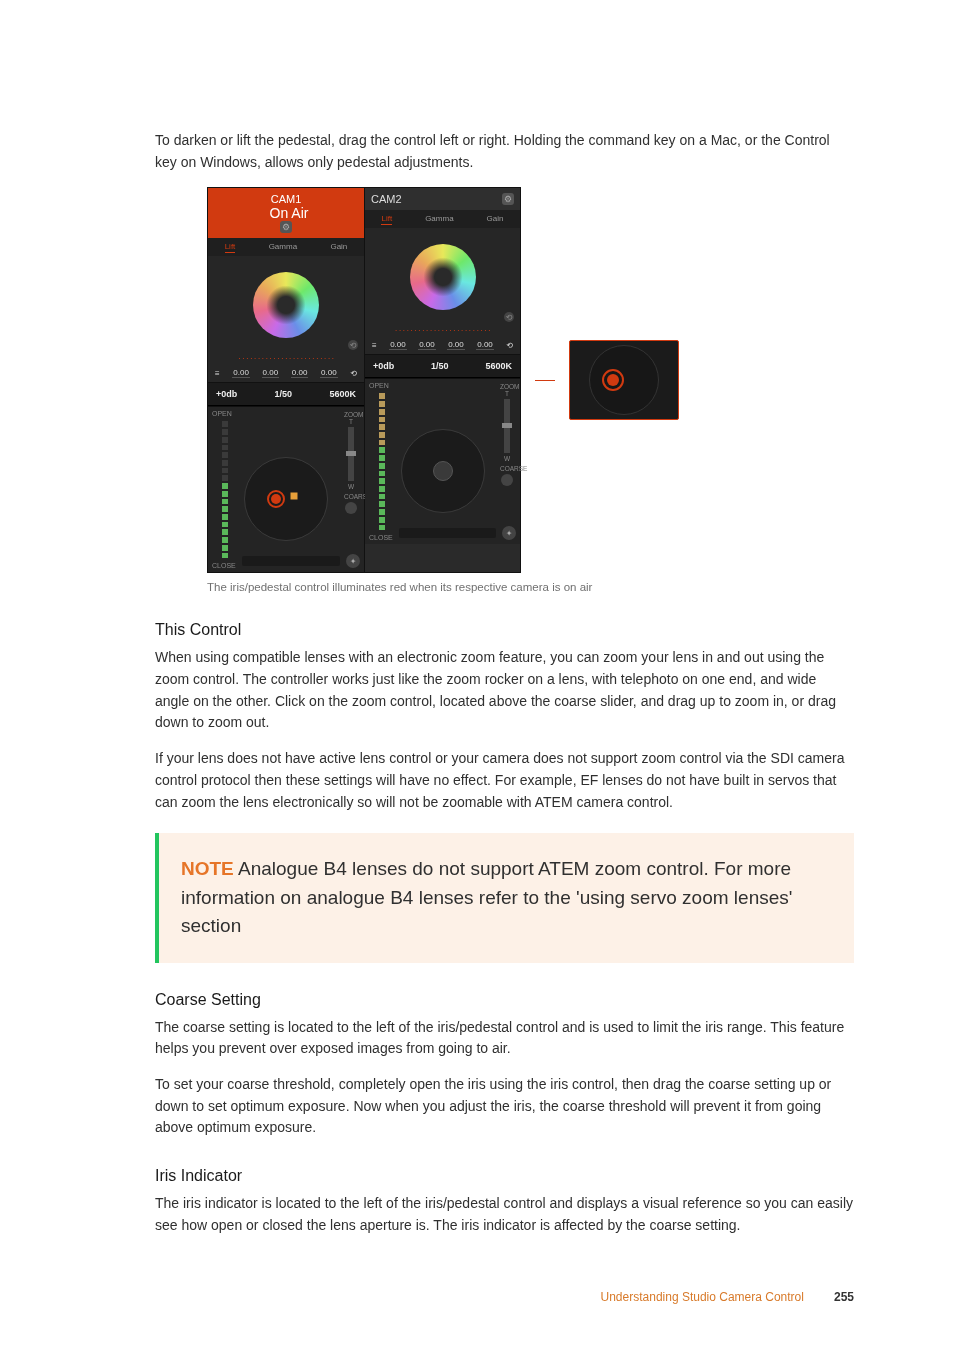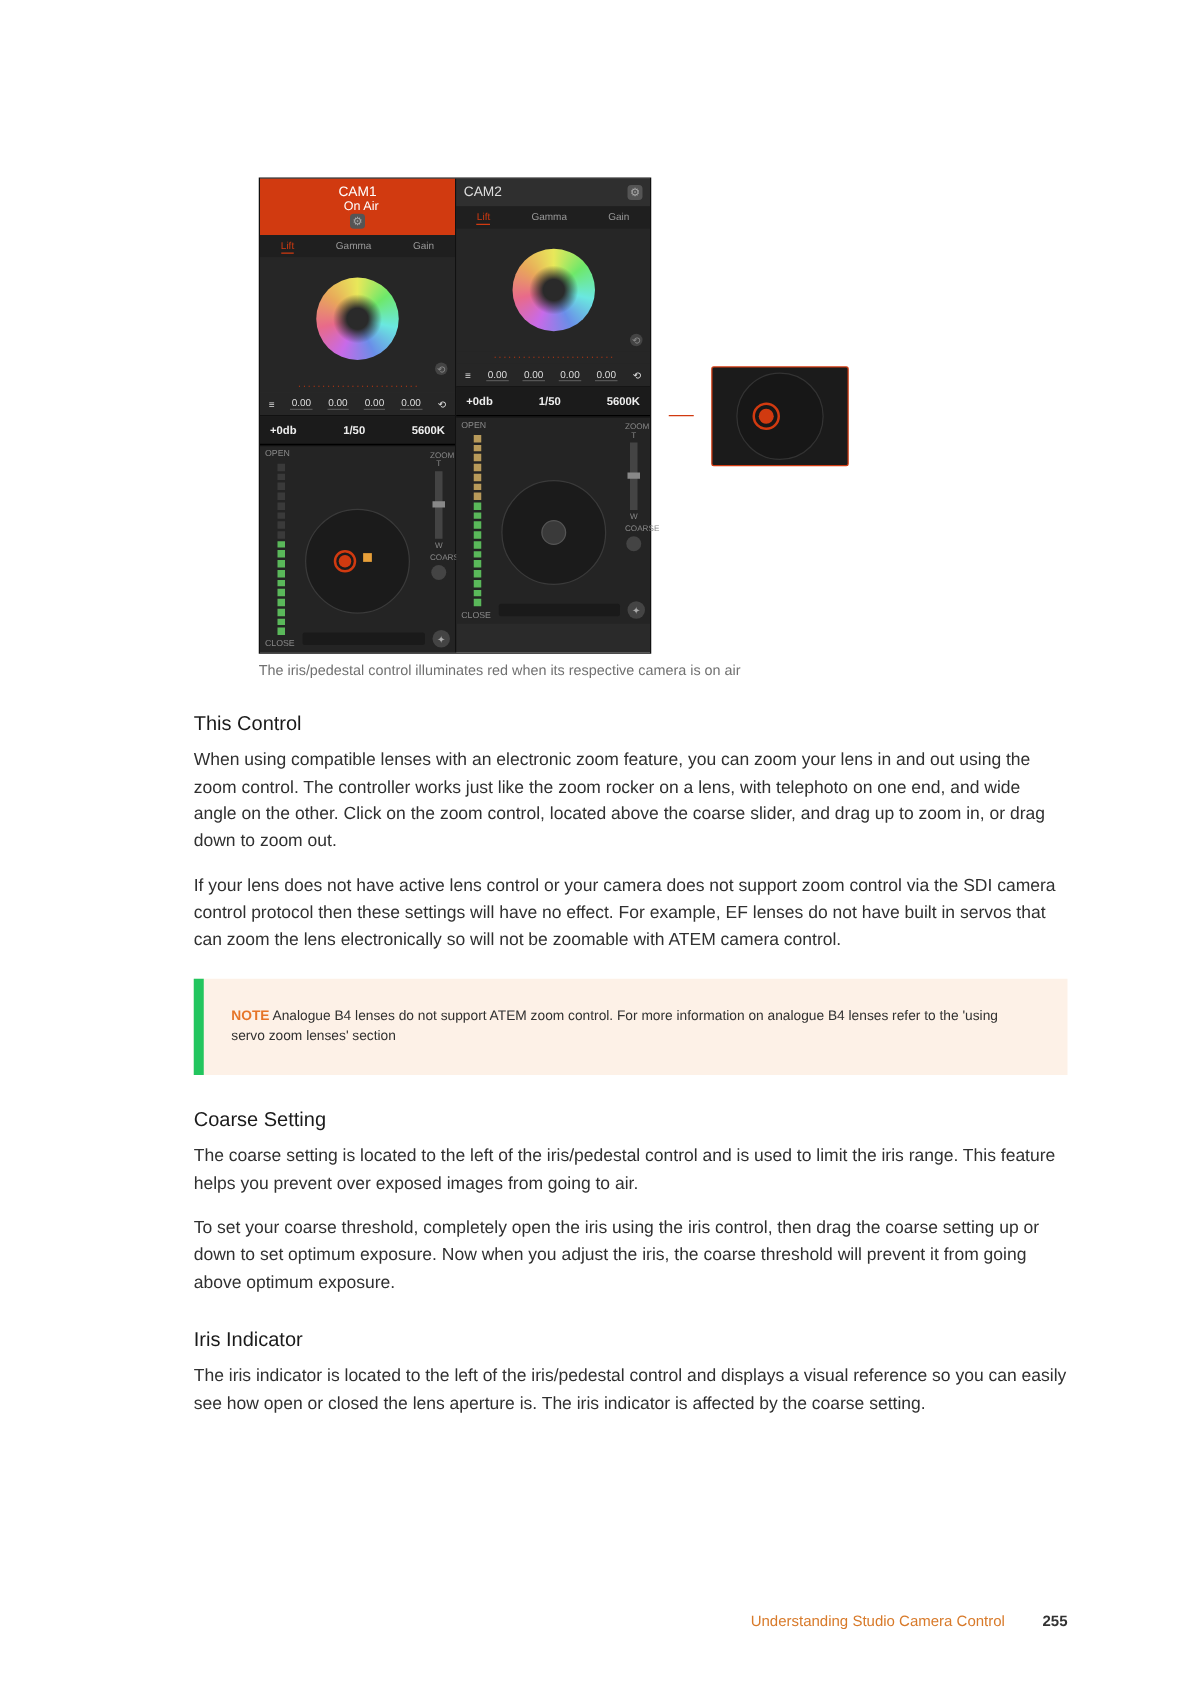--- a/index.html
+++ b/index.html
@@ -28,24 +28,24 @@
     margin-bottom: 8px;
   }
   .caption {
     font-size: 11.5px;
     color: #707070;
     text-align: left;
     margin: 8px 0 0 52px;
   }
   .note-box {
     background: #fdf1e7;
-    border-left: 8px solid #22c55e;
+    border-left: 4px solid #22c55e;
     padding: 22px 43px 22px 22px;
     margin: 20px 0 12px 0;
-    font-size: 11px;
+    font-size: 19px;
     line-height: 1.5;
     color: #303030;
   }
   .note-label { color: #e67528; font-weight: 700; }
   .figure-wrap {
     display: flex;
     align-items: center;
     gap: 14px;
     margin: 12px 0 0 52px;
   }
@@ -66,21 +66,21 @@
   .cam-header {
     display: flex;
     align-items: center;
     justify-content: space-between;
     padding: 5px 6px;
     font-size: 11px;
     font-weight: 500;
   }
   .cam-header.on-air { background: #d13a10; color: #fff; flex-direction: column; }
   .cam-header.off { background: #2f2f2f; color: #ddd; }
-  .onair-label { font-size: 10px; margin-left: 6px; }
+  .onair-label { font-size: 14px; margin-left: 6px; }
   .settings-dot {
     width: 12px; height: 12px; border-radius: 3px;
     background: #555; display: flex; align-items: center; justify-content: center;
     font-size: 9px; color: #aaa;
   }
   .tabs {
     display: flex; justify-content: space-around;
     padding: 4px 0 3px 0; background: #1f1f1f;
     font-size: 8px;
   }
@@ -210,20 +210,21 @@
     display:flex; justify-content:flex-end; gap:30px;
     font-size:12px;
   }
   .footer .chap { color:#d87a2a; }
   .footer .pg { color:#333; font-weight:600; }
 </style>
 </head>
 <body>
 
 <div class="page">
+  <p class="body">To darken or lift the pedestal, drag the control left or right. Holding the command key on a Mac, or the Control key on Windows, allows only pedestal adjustments.</p>
 
   <div class="figure-wrap">
     <div class="panels">
 
       <div class="cam-panel cam1">
         <div class="cam-header on-air">
           <span>CAM1</span>
           <span class="onair-label">On Air</span>
           <span class="settings-dot">⚙</span>
         </div>

